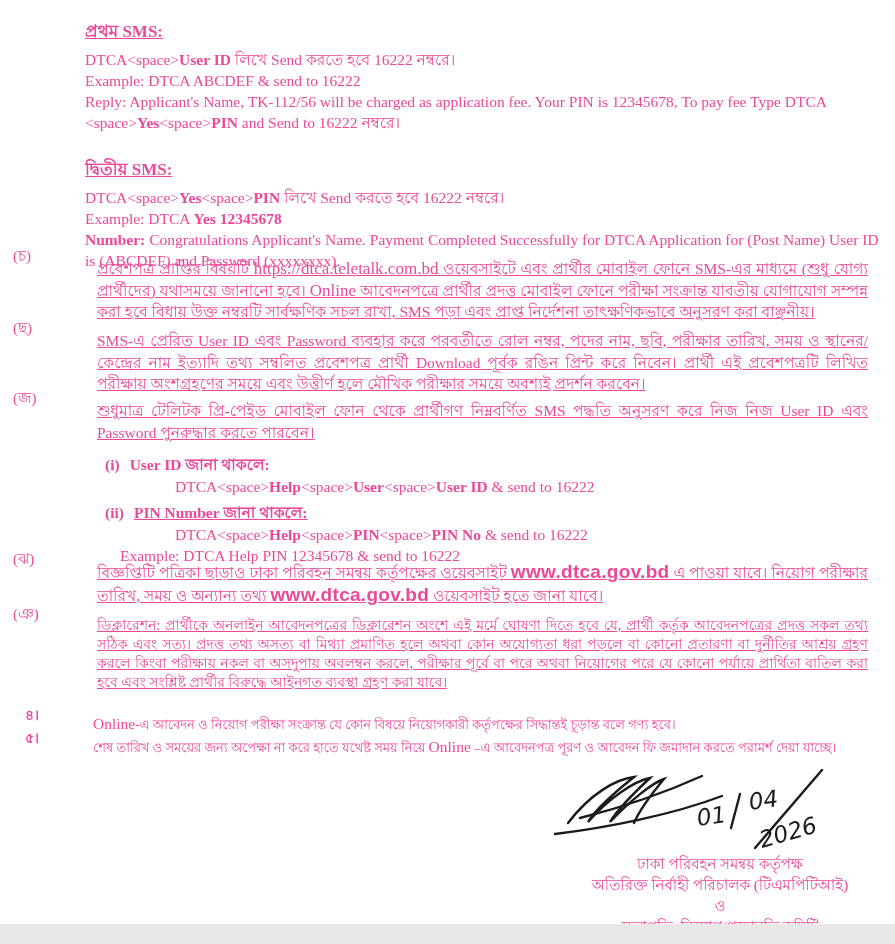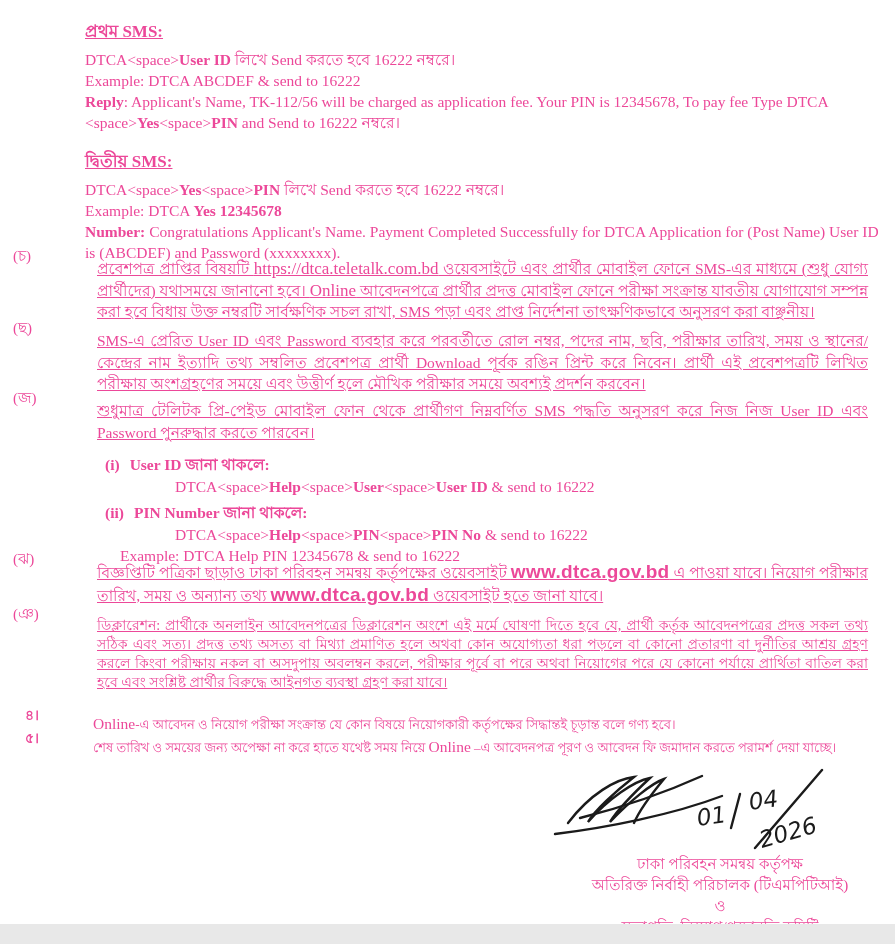--- a/index.html
+++ b/index.html
@@ -51,24 +51,24 @@
 </style>
 </head>
 <body>
 
 <div class="doc">
 
   <section class="abs sms-block" style="top:18px;">
     <h3 class="sms-heading">প্রথম SMS:</h3>
     <p class="sms-line"><span>DTCA&lt;space&gt;</span><span style="font-weight: bold;">User ID</span><span> লিখে Send করতে হবে 16222 নম্বরে।</span></p>
     <p class="sms-line"><span>Example: DTCA </span><span style="font-weight: normal;">ABCDEF &amp; send to 16222</span></p>
-    <p class="sms-line"><span style="font-weight: bold;">Reply</span><span>: Applicant's Name, TK-112/56 will be charged as application fee. Your PIN is 12345678, To pay fee Type DTCA &lt;space&gt;</span><span style="font-weight: bold;">Yes</span><span>&lt;space&gt;</span><span style="font-weight: bold;">PIN</span><span> and Send to 16222 নম্বরে।</span></p>
+    <p class="sms-line"><span style="font-weight: normal;">Reply</span><span>: Applicant's Name, TK-112/56 will be charged as application fee. Your PIN is 12345678, To pay fee Type DTCA &lt;space&gt;</span><span style="font-weight: bold;">Yes</span><span>&lt;space&gt;</span><span style="font-weight: bold;">PIN</span><span> and Send to 16222 নম্বরে।</span></p>
   </section>
 
-  <section class="abs sms-block" style="top:148px;">
+  <section class="abs sms-block" style="top:156px;">
     <h3 class="sms-heading">দ্বিতীয় SMS:</h3>
     <p class="sms-line"><span>DTCA&lt;space&gt;</span><span style="font-weight: bold;">Yes</span><span>&lt;space&gt;</span><span style="font-weight: bold;">PIN</span><span> লিখে Send করতে হবে 16222 নম্বরে।</span></p>
     <p class="sms-line"><span>Example: DTCA </span><span style="font-weight: bold;">Yes 12345678</span></p>
     <p class="sms-line"><span style="font-weight: bold;">Number:</span><span> Congratulations Applicant's Name. Payment Completed Successfully for DTCA Application for (Post Name) User ID is (ABCDEF) and Password (xxxxxxxx).</span></p>
   </section>
 
   <div class="abs clause" style="top:246px;">
     <span class="clause-label">(চ)</span>
     <div class="clause-body">
       <p class="clause-text"><span>প্রবেশপত্র প্রাপ্তির বিষয়টি </span><span class="lat" style="text-decoration: underline;">https://dtca.teletalk.com.bd</span><span> ওয়েবসাইটে এবং প্রার্থীর মোবাইল ফোনে SMS-এর মাধ্যমে (শুধু যোগ্য প্রার্থীদের) যথাসময়ে জানানো হবে। </span><span class="lat">Online</span><span> আবেদনপত্রে প্রার্থীর প্রদত্ত মোবাইল ফোনে পরীক্ষা সংক্রান্ত যাবতীয় যোগাযোগ সম্পন্ন করা হবে বিধায় উক্ত নম্বরটি সার্বক্ষণিক সচল রাখা, SMS পড়া এবং প্রাপ্ত নির্দেশনা তাৎক্ষণিকভাবে অনুসরণ করা বাঞ্ছনীয়।</span></p>
@@ -91,21 +91,21 @@
         <p class="sub-head">
           <span>(i)</span>
           <span><span style="font-weight: bold;">User ID জানা থাকলে:</span></span>
         </p>
         <p class="sub-syntax"><span>DTCA&lt;space&gt;</span><span style="font-weight: bold;">Help</span><span>&lt;space&gt;</span><span style="font-weight: bold;">User</span><span>&lt;space&gt;</span><span style="font-weight: bold;">User ID</span><span> &amp; send to 16222</span></p>
       </div>
 
       <div class="subitem">
         <p class="sub-head">
           <span>(ii)</span>
-          <span><span style="font-weight: bold;">PIN Number জানা থাকলে:</span></span>
+          <span><span style="font-weight: bold; text-decoration: underline;">PIN Number জানা থাকলে:</span></span>
         </p>
         <p class="sub-syntax"><span>DTCA&lt;space&gt;</span><span style="font-weight: bold;">Help</span><span>&lt;space&gt;</span><span style="font-weight: bold;">PIN</span><span>&lt;space&gt;</span><span style="font-weight: bold;">PIN No</span><span> &amp; send to 16222</span></p>
         <p class="sub-example"><span>Example: DTCA Help PIN 12345678 &amp; send to 16222</span></p>
       </div>
     </div>
   </div>
 
   <div class="abs clause" style="top:549px;">
     <span class="clause-label">(ঝ)</span>
     <div class="clause-body">

